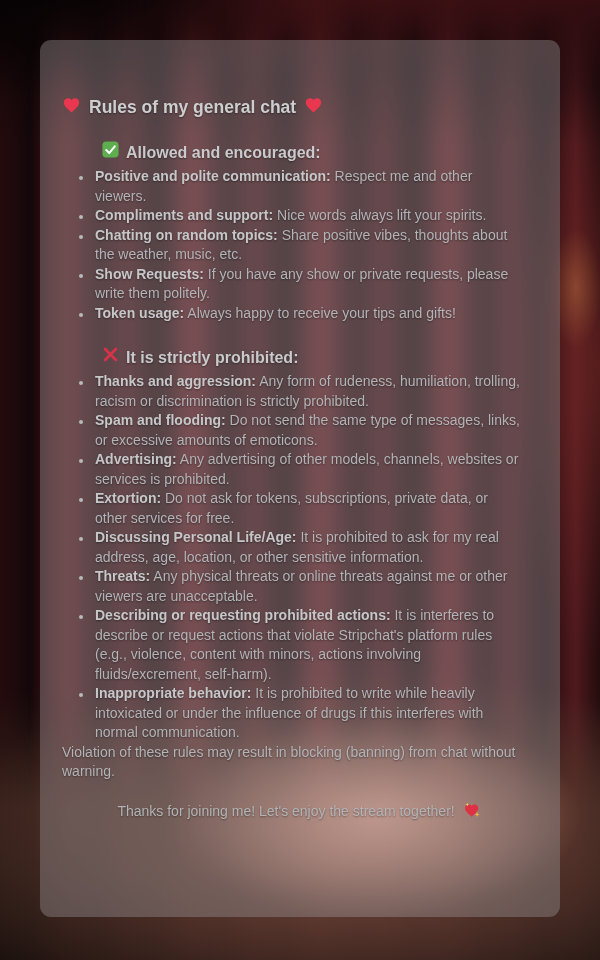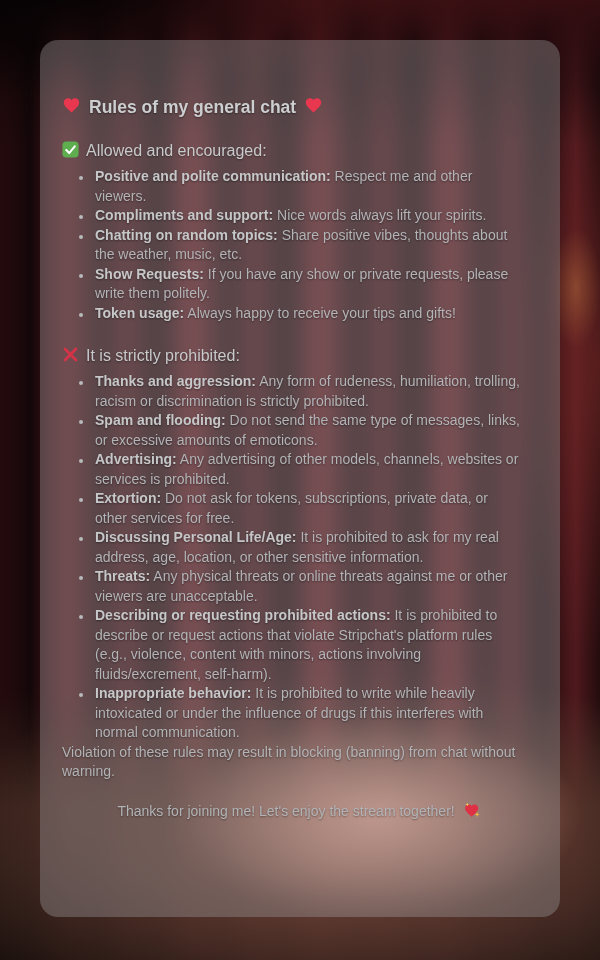--- a/index.html
+++ b/index.html
@@ -33,43 +33,44 @@
       
       repeating-linear-gradient(90deg,
         #4e171c 0px, #1d0a0d 30px, #6f2329 64px, #260d10 98px, #4e171c 128px),
       linear-gradient(180deg, #100507 0%, #3a1217 45%, #3d1a1a 66%, #241410 100%);
   }
 
   
   .panel {
     position: absolute; left: 40px; top: 40px; right: 40px; bottom: 43px;
     box-sizing: border-box;
-    border-radius: 18px;
+    border-radius: 11px;
     background: rgba(153,150,152,0.40);
     backdrop-filter: blur(9px);
     -webkit-backdrop-filter: blur(9px);
     padding: 56px 24px 0 22px;
     color: #b3b4b7;
     font-size: 14px;
     line-height: 19.5px;
     text-shadow: 0 1px 2px rgba(0,0,0,0.40);
   }
 
   .title {
     display: flex; align-items: center; gap: 8px;
     font-size: 17.5px; font-weight: bold; color: #cdced0;
     line-height: 22px;
   }
   .intro { margin-top: 21px; }
 
   .section-heading {
-    display: flex; align-items: flex-start; gap: 7px;
+    display: flex; align-items: flex-end; gap: 7px;
     margin-top: 23px;
-    font-size: 16px; font-weight: normal; color: #c9cacc;
+    font-size: 16px; font-weight: bold; color: #c9cacc;
     line-height: 20px;
+    margin-left: 40px;
   }
 
   ul.rules {
     margin: 4px 16px 0 0;
     padding-left: 31px;
     list-style: disc;
   }
   ul.rules li { padding-left: 2px; }
   ul.rules li::marker { color: #b9babc; font-size: 0.85em; }
 
@@ -128,21 +129,21 @@
     </span>
     <span>It is strictly prohibited:</span>
   </div>
   <ul class="rules">
     <li><span class="lbl">Thanks and aggression:</span> <span>Any form of rudeness, humiliation, trolling, racism or discrimination is strictly prohibited.</span></li>
     <li><span class="lbl">Spam and flooding:</span> <span>Do not send the same type of messages, links, or excessive amounts of emoticons.</span></li>
     <li><span class="lbl">Advertising:</span> <span>Any advertising of other models, channels, websites or services is prohibited.</span></li>
     <li><span class="lbl">Extortion:</span> <span>Do not ask for tokens, subscriptions, private data, or other services for free.</span></li>
     <li><span class="lbl">Discussing Personal Life/Age:</span> <span>It is prohibited to ask for my real address, age, location, or other sensitive information.</span></li>
     <li><span class="lbl">Threats:</span> <span>Any physical threats or online threats against me or other viewers are unacceptable.</span></li>
-    <li><span class="lbl">Describing or requesting prohibited actions:</span> <span>It is prohibited to describe or request actions that violate Stripchat's platform rules (e.g., violence, content with minors, actions involving fluids/excrement, self-harm).</span></li>
+    <li><span class="lbl">Describing or requesting prohibited actions:</span> <span>It is interferes to describe or request actions that violate Stripchat's platform rules (e.g., violence, content with minors, actions involving fluids/excrement, self-harm).</span></li>
     <li><span class="lbl">Inappropriate behavior:</span> <span>It is prohibited to write while heavily intoxicated or under the influence of drugs if this interferes with normal communication.</span></li>
   </ul>
 
   <div class="warning">Violation of these rules may result in blocking (banning) from chat without warning.</div>
 
   <div class="thanks">
     <span>Thanks for joining me! Let's enjoy the stream together!</span>
     <span class="icon inline-icon">
       <svg width="18" height="17" viewBox="0 0 26 24">
         <path fill="#df3044" d="M12.5 20.9l-1.38-1.26C6.23 15.2 3 12.28 3 8.68 3 5.75 5.3 3.45 8.23 3.45c1.65 0 3.24.77 4.27 1.99a5.73 5.73 0 0 1 4.27-1.99c2.93 0 5.23 2.3 5.23 5.23 0 3.6-3.23 6.52-8.12 10.96L12.5 20.9z"></path>

